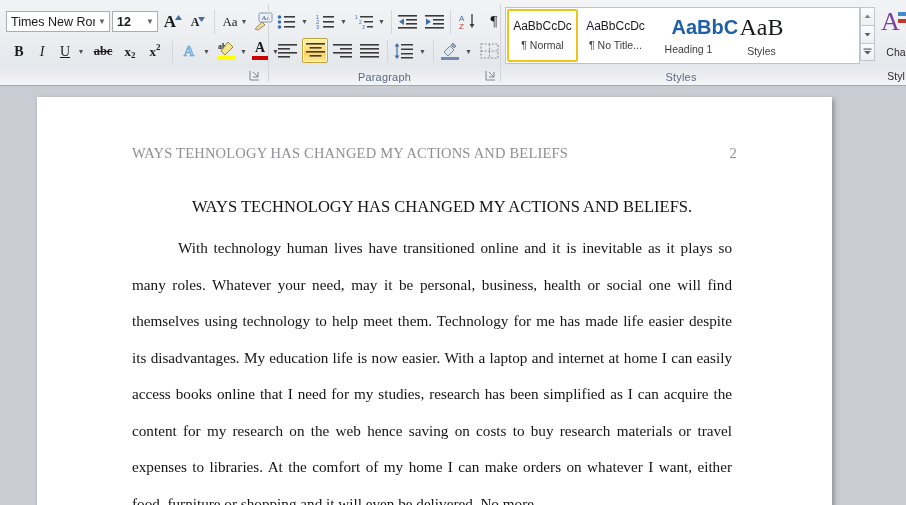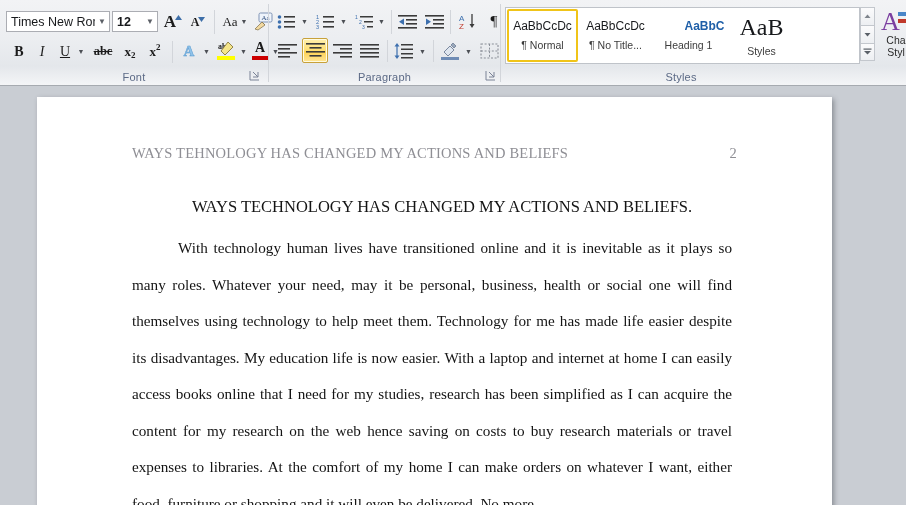--- a/index.html
+++ b/index.html
@@ -187,20 +187,21 @@
     display: flex;
     flex-direction: column;
     align-items: center;
     cursor: pointer;
   }
   .cs-label {
     font-size: 10.5px;
     color: #2b2b2b;
     line-height: 1.15;
     text-align: right;
+    margin-top: 12px;
   }
 
   
   .doc-area {
     position: absolute;
     left: 0; top: 86px;
     width: 906px;
     height: 419px;
     background: #c9cdd3;
     overflow: hidden;
@@ -346,21 +347,20 @@
     </div>
 
     <div class="btn" style="left:250px; top:38px; width:20px; height:25px; flex-direction:column;">
       <span class="icotxt" style="font-size:14px; font-weight:bold; color:#1b1b1b;">A</span>
       <span style="display:block;width:16px;height:4px;background:#cc0000;margin-top:1px;"></span>
     </div>
     <div class="btn" style="left:269px; top:40px; width:13px; height:23px;">
       <span class="tiny-caret">▼</span>
     </div>
 
-    <div class="group-label">Font</div>
     <div class="launcher" style="left:249px;">
       <svg width="12" height="12" viewBox="0 0 12 12">
         <path d="M1 1 L1 10 L10 10" fill="none" stroke="#7a8396" stroke-width="1"></path>
         <path d="M9 2 L9 7 L4 7" fill="none" stroke="#7a8396" stroke-width="1"></path>
         <path d="M9 7 L4 2" stroke="#7a8396" stroke-width="1"></path>
       </svg>
     </div>
   </div>
 
   <div class="group-sep" style="left:268px;"></div>
@@ -537,21 +537,21 @@
     <div class="styles-gallery" style="left:4px; top:7px; width:355px; height:57px;">
       <div class="style-item sel">
         <span class="style-prev sp-norm">AaBbCcDc</span>
         <span class="style-name">¶ Normal</span>
       </div>
       <div class="style-item">
         <span class="style-prev sp-norm">AaBbCcDc</span>
         <span class="style-name">¶ No Title...</span>
       </div>
       <div class="style-item">
-        <span class="style-prev sp-blue" style="font-size:12px;margin-left:32px;">AaBbC</span>
+        <span class="style-prev sp-blue" style="font-size:20px;margin-left:32px;">AaBbC</span>
         <span class="style-name">Heading 1</span>
       </div>
       <div class="style-item">
         <span class="style-prev sp-title">AaB</span>
         <span class="style-name">Styles</span>
       </div>
     </div>
 
     <div class="gallery-scroll" style="left:359px; top:7px;">
       <div class="gs-btn">

